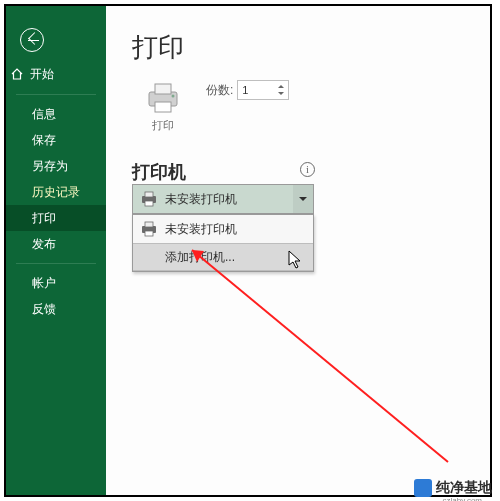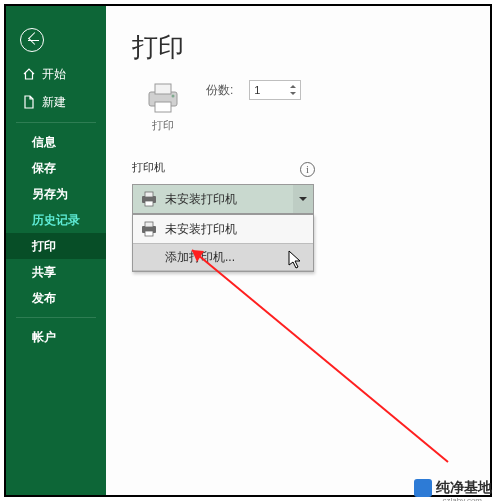--- a/index.html
+++ b/index.html
@@ -4,40 +4,40 @@
 <style>
   * { box-sizing: border-box; margin: 0; padding: 0; }
   html, body { width: 500px; height: 501px; overflow: hidden; font-family: "Microsoft YaHei", "Segoe UI", sans-serif; background: #fff; }
   .frame { position: absolute; left: 4px; top: 4px; width: 488px; height: 493px; border: 2px solid #000; background: #fff; }
   .titlebar { position: absolute; top: 0; right: 0; height: 22px; display: flex; align-items: center; padding: 0 6px; font-size: 11px; color: #555; background: #fff; }
   .sidebar { position: absolute; left: 0; top: 0; width: 100px; bottom: 0; background: #0d6637; color: #fff; }
   .back { position: absolute; left: 14px; top: 22px; width: 24px; height: 24px; border: 1.5px solid #fff; border-radius: 50%; }
   .back::before { content: ""; position: absolute; left: 9px; top: 5px; width: 8px; height: 8px; border-left: 1.5px solid #fff; border-bottom: 1.5px solid #fff; transform: rotate(45deg); }
   .back::after { content: ""; position: absolute; left: 7px; top: 10.5px; width: 11px; height: 1.5px; background: #fff; }
   .nav { position: absolute; left: 0; top: 54px; width: 100%; }
-  .nav-item { display: flex; align-items: center; height: 28px; padding-left: 16px; font-size: 12px; cursor: pointer; }
+  .nav-item { display: flex; align-items: center; height: 28px; padding-left: 4px; font-size: 12px; cursor: pointer; }
   .nav-item .ic { width: 14px; height: 14px; margin-right: 6px; display: inline-flex; align-items: center; justify-content: center; }
-  .nav-item.sub { padding-left: 26px; height: 26px; font-weight: bold; }
-  .nav-item.dim { color: #5eead4; }
+  .nav-item.sub { padding-left: 26px; height: 26px; }
+  .nav-item.dim { color: #fef9c3; }
   .nav-item.selected { background: #074e27; }
   .nav-sep { height: 0; border-top: 1px solid #2e7d53; margin: 6px 10px; }
   .content { position: absolute; left: 100px; top: 0; right: 0; bottom: 0; background: #fdfdfd; }
   .page-title { position: absolute; left: 26px; top: 24px; font-size: 26px; color: #2e2e2e; font-weight: 400; }
   .print-btn { position: absolute; left: 26px; top: 70px; width: 62px; height: 58px; text-align: center; padding-top: 4px; cursor: pointer; }
   .print-btn .pic { width: 40px; height: 36px; margin: 0 auto; }
   .print-btn .lbl { font-size: 11px; color: #6a6a6a; margin-top: 2px; }
-  .copies-row { position: absolute; left: 100px; top: 74px; display: flex; align-items: center; gap: 16px; font-size: 12px; color: #5a5a5a; }
+  .copies-row { position: absolute; left: 100px; top: 74px; display: flex; align-items: center; gap: 4px; font-size: 12px; color: #5a5a5a; }
   .spin { width: 52px; height: 20px; border: 1px solid #bfbfbf; background: #fff; display: flex; align-items: center; padding: 0 4px; position: relative; }
   .spin .val { flex: 1; font-size: 11px; color: #333; }
   .spin .arrows { position: absolute; right: 1px; top: 1px; bottom: 1px; width: 12px; display: flex; flex-direction: column; }
   .spin .arrows i { flex:1; position: relative; }
   .spin .arrows i::before { content:""; position:absolute; left:3px; top:2px; border:3px solid transparent; }
   .spin .arrows i:first-child::before { border-bottom-color:#666; top:0; }
   .spin .arrows i:last-child::before { border-top-color:#666; }
-  .section-title { position: absolute; left: 26px; top: 154px; font-size: 11px; color: #2e2e2e; font-weight: 400; }
+  .section-title { position: absolute; left: 26px; top: 154px; font-size: 18px; color: #2e2e2e; font-weight: 700; }
   .info-ic { position: absolute; left: 194px; top: 156px; width: 15px; height: 15px; border: 1px solid #6a6a6a; border-radius: 50%; color:#6a6a6a; font: 11px/13px serif; text-align:center; }
   .combo { position: absolute; left: 26px; top: 178px; width: 182px; height: 30px; border: 1px solid #9a9a9a; background: #c9d9cf; display: flex; align-items: center; padding-left: 6px; font-size: 12px; color: #2e2e2e; cursor: pointer; }
   .combo .ic { width: 20px; height: 20px; margin-right: 6px; }
   .combo .dd { position: absolute; right: 0; top: 0; bottom: 0; width: 20px; background: rgba(0,0,0,0.05); display:flex; align-items:center; justify-content:center; }
   .combo .dd::before { content:""; border:4px solid transparent; border-top-color:#2e2e2e; position: relative; top:2px; }
   .menu { position: absolute; left: 26px; top: 208px; width: 182px; border: 1px solid #9a9a9a; background: #f7f7f7; box-shadow: 1px 2px 3px rgba(0,0,0,.2); }
   .menu-item { height: 28px; display: flex; align-items: center; padding-left: 6px; font-size: 12px; color: #2e2e2e; cursor: pointer; }
   .menu-item .ic { width: 20px; height: 20px; margin-right: 6px; }
   .menu-item.hover { background: #d9d9d9; border-top: 1px solid #bdbdbd; border-bottom: 1px solid #bdbdbd; height: 28px; }
   svg { display:block; }
@@ -60,53 +60,45 @@
     <div class="back"></div>
     <div class="nav">
       <div class="nav-item">
         <span class="ic">
             <svg width="14" height="14" viewBox="0 0 14 14">
               <path d="M2 7 L7 2 L12 7 M3.5 6 V12 H10.5 V6" fill="none" stroke="#fff" stroke-width="1.2"></path>
             </svg>
           </span>
         <span>开始</span>
       </div>
-      <div class="nav-item">
-        <span class="ic">
-            <svg width="14" height="14" viewBox="0 0 14 14">
-              <path d="M3 1 H8 L11 4 V13 H3 Z M8 1 V4 H11" fill="none" stroke="#fff" stroke-width="1.2"></path>
-            </svg>
-          </span>
-        <span>新建</span>
-      </div>
       <div class="nav-sep"></div>
       <div class="nav-item sub">
           <span>信息</span>
         </div>
       <div class="nav-item sub">
           <span>保存</span>
         </div>
       <div class="nav-item sub">
           <span>另存为</span>
         </div>
       <div class="nav-item sub dim">
           <span>历史记录</span>
         </div>
       <div class="nav-item sub selected">
           <span>打印</span>
         </div>
       <div class="nav-item sub">
-          <span>共享</span>
-        </div>
-      <div class="nav-item sub">
           <span>发布</span>
         </div>
       <div class="nav-sep"></div>
       <div class="nav-item sub">
           <span>帐户</span>
+        </div>
+      <div class="nav-item sub">
+          <span>反馈</span>
         </div>
     </div>
   </div>
 
   <div class="content">
     <div class="page-title">打印</div>
 
     <div class="print-btn">
       <div class="pic">
         <svg width="40" height="36" viewBox="0 0 40 36">

